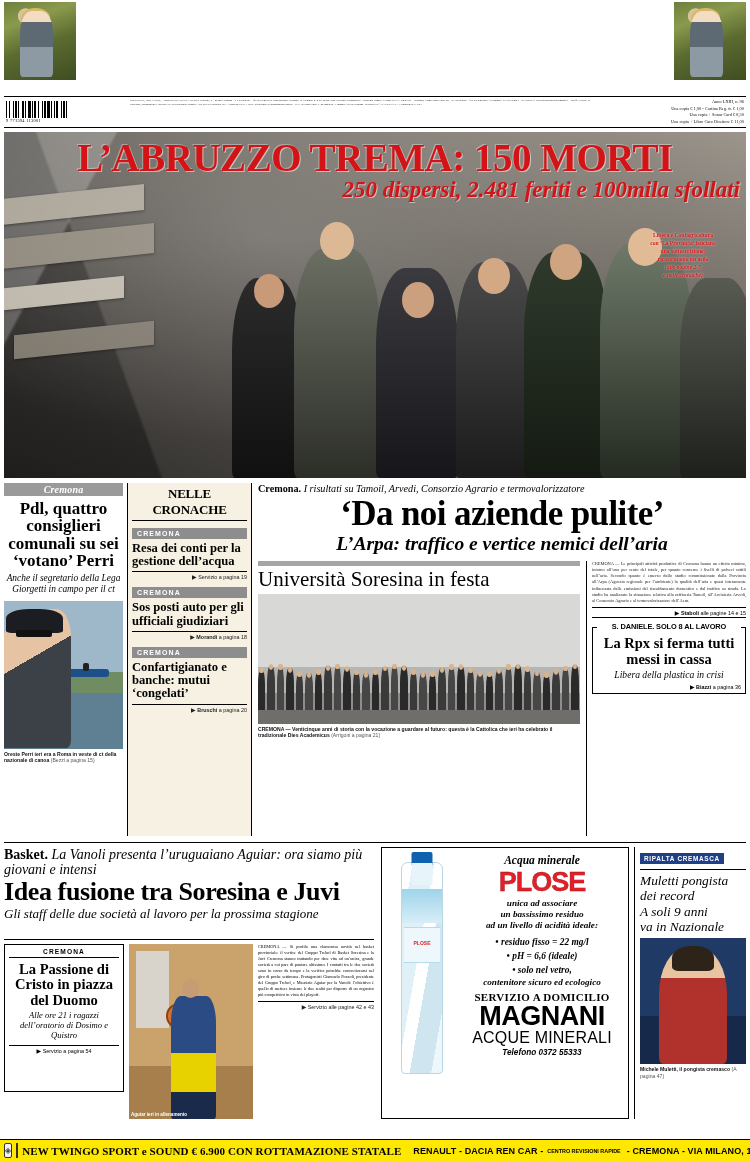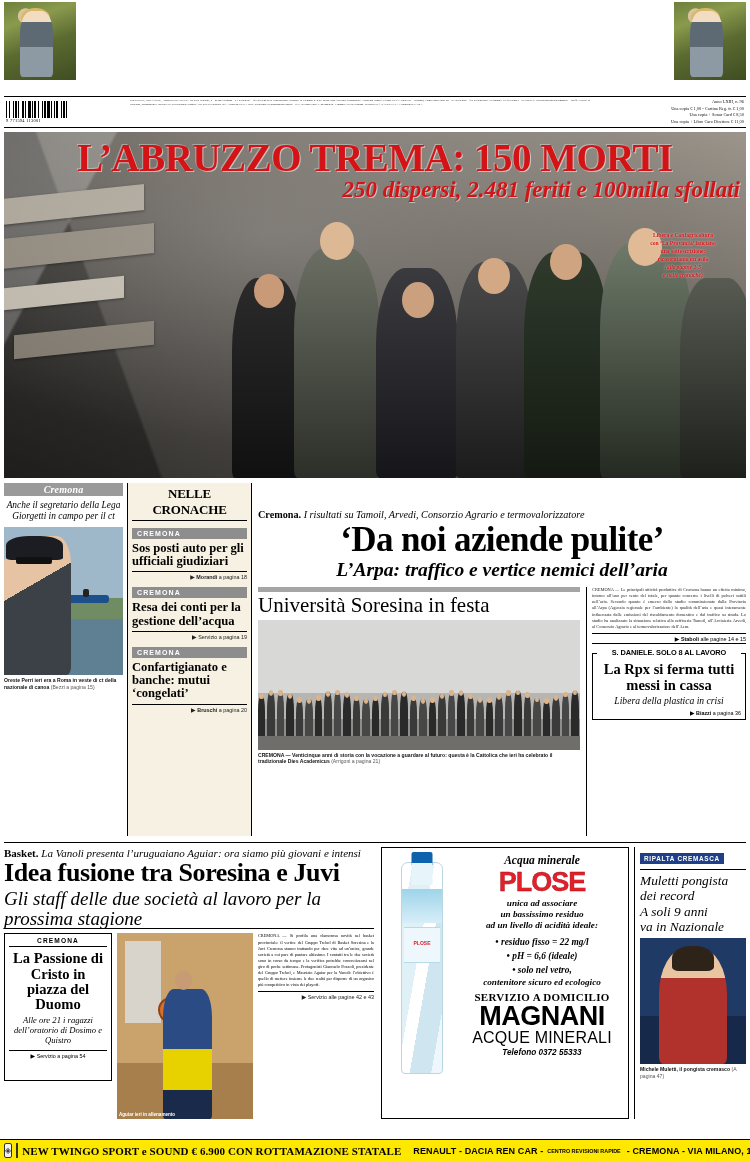--- a/index.html
+++ b/index.html
@@ -93,21 +93,21 @@
 
   .cron-title{font-family:"Liberation Serif",serif;font-weight:bold;font-size:13px;letter-spacing:-.2px;text-align:center;
     border-bottom:1.4px solid #000;padding-bottom:2px;}
   .cron-item{margin-top:7px;}
   .cron-head{font-family:"Liberation Serif",serif;font-weight:bold;font-size:12.6px;line-height:1.05;margin-top:3px;}
   .cron-ref{border-top:1px solid #000;margin-top:3px;padding-top:1px;font-size:5.4px;text-align:right;color:#222;
     font-family:"Liberation Sans",sans-serif;}
   .cron-ref b{font-weight:bold;}
   .tri{font-size:6px;}
 
-  .over-line{font-family:"Liberation Serif",serif;font-size:10.2px;line-height:1.1;margin-bottom:2px;margin-top:26px;}
+  .over-line{font-family:"Liberation Serif",serif;font-size:10.2px;line-height:1.1;margin-bottom:2px;}
   .over-line b{font-weight:bold;}
   .over-line i{font-style:italic;}
   .big-head{font-family:"Liberation Serif",serif;font-weight:bold;font-size:35px;line-height:1;letter-spacing:-.6px;text-align:center;}
   .big-sub{font-family:"Liberation Serif",serif;font-style:italic;font-weight:bold;font-size:19.5px;line-height:1.05;text-align:center;margin-top:3px;}
 
   .lower{display:flex;margin-top:6px;flex:1;gap:6px;}
   .lower-l{width:322px;}
   .uni-bar{height:5px;background:#a5a5a5;}
   .uni-title{font-family:"Liberation Serif",serif;font-size:21px;line-height:1.05;margin-top:2px;}
   .lower-r{flex:1;border-left:1px solid #000;padding-left:5px;}
@@ -119,28 +119,28 @@
   .rpx-kick{position:absolute;top:-6px;left:4px;right:4px;background:#fff;text-align:center;font-family:"Liberation Sans",sans-serif;
     font-weight:bold;font-size:7.4px;letter-spacing:-.1px;padding:0 2px;}
   .rpx-head{font-family:"Liberation Serif",serif;font-weight:bold;font-size:14.5px;line-height:1.05;text-align:center;margin-top:4px;}
   .rpx-sub{font-family:"Liberation Serif",serif;font-style:italic;font-size:9.6px;text-align:center;margin-top:2px;}
   .rpx-ref{font-size:5.4px;text-align:right;margin-top:3px;font-family:"Liberation Sans",sans-serif;}
   .rpx-ref b{font-weight:bold;}
 
   
   .bottom{display:flex;margin-top:6px;height:272px;border-top:1.6px solid #000;padding-top:4px;gap:5px;}
   .bt-l{width:370px;display:flex;flex-direction:column;}
-  .bt-over{font-family:"Liberation Serif",serif;font-size:11px;line-height:1.1;}
+  .bt-over{font-family:"Liberation Serif",serif;font-size:14px;line-height:1.1;}
   .bt-over b{font-weight:bold;}
   .bt-over i{font-style:italic;}
   .bt-head{font-family:"Liberation Serif",serif;font-weight:bold;font-size:26px;line-height:1.02;letter-spacing:-.4px;margin-top:1px;}
-  .bt-sub{font-family:"Liberation Serif",serif;font-style:italic;font-size:19px;line-height:1.05;margin-top:2px;
-    border-bottom:1.4px solid #000;padding-bottom:0;}
+  .bt-sub{font-family:"Liberation Serif",serif;font-style:italic;font-size:13px;line-height:1.05;margin-top:2px;
+    border-bottom:1.4px solid #000;padding-bottom:18px;}
   .bt-row{display:flex;margin-top:4px;flex:1;gap:5px;}
-  .box-passione{width:108px;border:1.2px solid #000;padding:3px 4px;box-sizing:border-box;height:148px;}
+  .box-passione{width:120px;border:1.2px solid #000;padding:3px 4px;box-sizing:border-box;height:148px;}
   .pass-kick{text-align:center;font-family:"Liberation Sans",sans-serif;font-weight:bold;font-size:6.6px;letter-spacing:1.1px;
     border-bottom:1.2px solid #000;padding-bottom:2px;}
   .pass-head{font-family:"Liberation Serif",serif;font-weight:bold;font-size:14.6px;line-height:1.05;text-align:center;margin-top:4px;}
   .pass-sub{font-family:"Liberation Serif",serif;font-style:italic;font-size:8.6px;line-height:1.16;text-align:center;margin-top:3px;}
   .pass-ref{border-top:1px solid #000;margin-top:4px;padding-top:1px;font-size:5.4px;text-align:center;font-family:"Liberation Sans",sans-serif;}
   .bt-photo{flex:1;position:relative;overflow:hidden;}
   .bt-text{width:116px;font-size:4.3px;line-height:1.4;text-align:justify;}
 
   .bt-ad{width:248px;border:1.4px solid #000;margin-left:2px;padding:4px;box-sizing:border-box;display:flex;}
   .ad-bottle{width:72px;position:relative;}
@@ -286,20 +286,21 @@
       <div>ricostruiamo un asilo</div>
       <div class="it">(alle pagine 2-5</div>
       <div class="it">e nelle cronache)</div>
     </div>
   </div>
 
   <div class="mid">
 
     <div class="col-l">
       <div class="kicker-gray">Cremona</div>
+      <div class="lead-title">Pdl, quattro consiglieri comunali su sei ‘votano’ Perri</div>
       <div class="lead-sub">Anche il segretario della Lega Giorgetti in campo per il ct</div>
       <div class="photo-ph" style="height:148px;margin-top:5px;">
         <div style="position:absolute;inset:0;background:linear-gradient(180deg,#9fb8c9 0 48%, #6f8c63 48% 62%, #5f7f92 62% 100%);"></div>
         <div style="position:absolute;left:38%;top:46%;width:50%;height:8px;background:#1d4f8a;border-radius:3px;"></div>
         <div style="position:absolute;left:44%;top:42%;width:6px;height:8px;background:#222;border-radius:2px;"></div>
         <div style="position:absolute;left:66%;top:42%;width:6px;height:8px;background:#222;border-radius:2px;"></div>
         <div style="position:absolute;left:-6%;top:6%;width:62%;height:94%;background:linear-gradient(150deg,#e6c4a3 0 38%, #3c4148 38% 100%);border-radius:46% 20% 6% 6%;"></div>
         <div style="position:absolute;left:2%;top:6%;width:48%;height:16%;background:#1b1d22;border-radius:40% 40% 10% 10%;"></div>
         <div style="position:absolute;left:10%;top:20%;width:30%;height:5%;background:#111;border-radius:2px;"></div>
       </div>
@@ -307,30 +308,30 @@
         <span>Oreste Perri ieri era a Roma in veste di ct della nazionale di canoa</span>
         <span class="ref">(Bezzi a pagina 15)</span>
       </div>
     </div>
 
     <div class="col-c">
       <div class="cron-title">NELLE CRONACHE</div>
 
       <div class="cron-item">
         <span class="kicker-bar">CREMONA</span>
+        <div class="cron-head">Resa dei conti per la gestione dell’acqua</div>
+        <div class="cron-ref"><span class="tri">▶</span>
+          <b></b> <span>Servizio a pagina 19</span></div>
+      </div>
+
+      <div class="cron-item">
+        <span class="kicker-bar">CREMONA</span>
         <div class="cron-head">Sos posti auto per gli ufficiali giudiziari</div>
         <div class="cron-ref"><span class="tri">▶</span>
           <b>Morandi</b> <span>a pagina 18</span></div>
-      </div>
-
-      <div class="cron-item">
-        <span class="kicker-bar">CREMONA</span>
-        <div class="cron-head">Resa dei conti per la gestione dell’acqua</div>
-        <div class="cron-ref"><span class="tri">▶</span>
-          <b></b> <span>Servizio a pagina 19</span></div>
       </div>
 
       <div class="cron-item">
         <span class="kicker-bar">CREMONA</span>
         <div class="cron-head">Confartigianato e banche: mutui ‘congelati’</div>
         <div class="cron-ref"><span class="tri">▶</span>
           <b>Bruschi</b> <span>a pagina 20</span></div>
       </div>
     </div>
 

